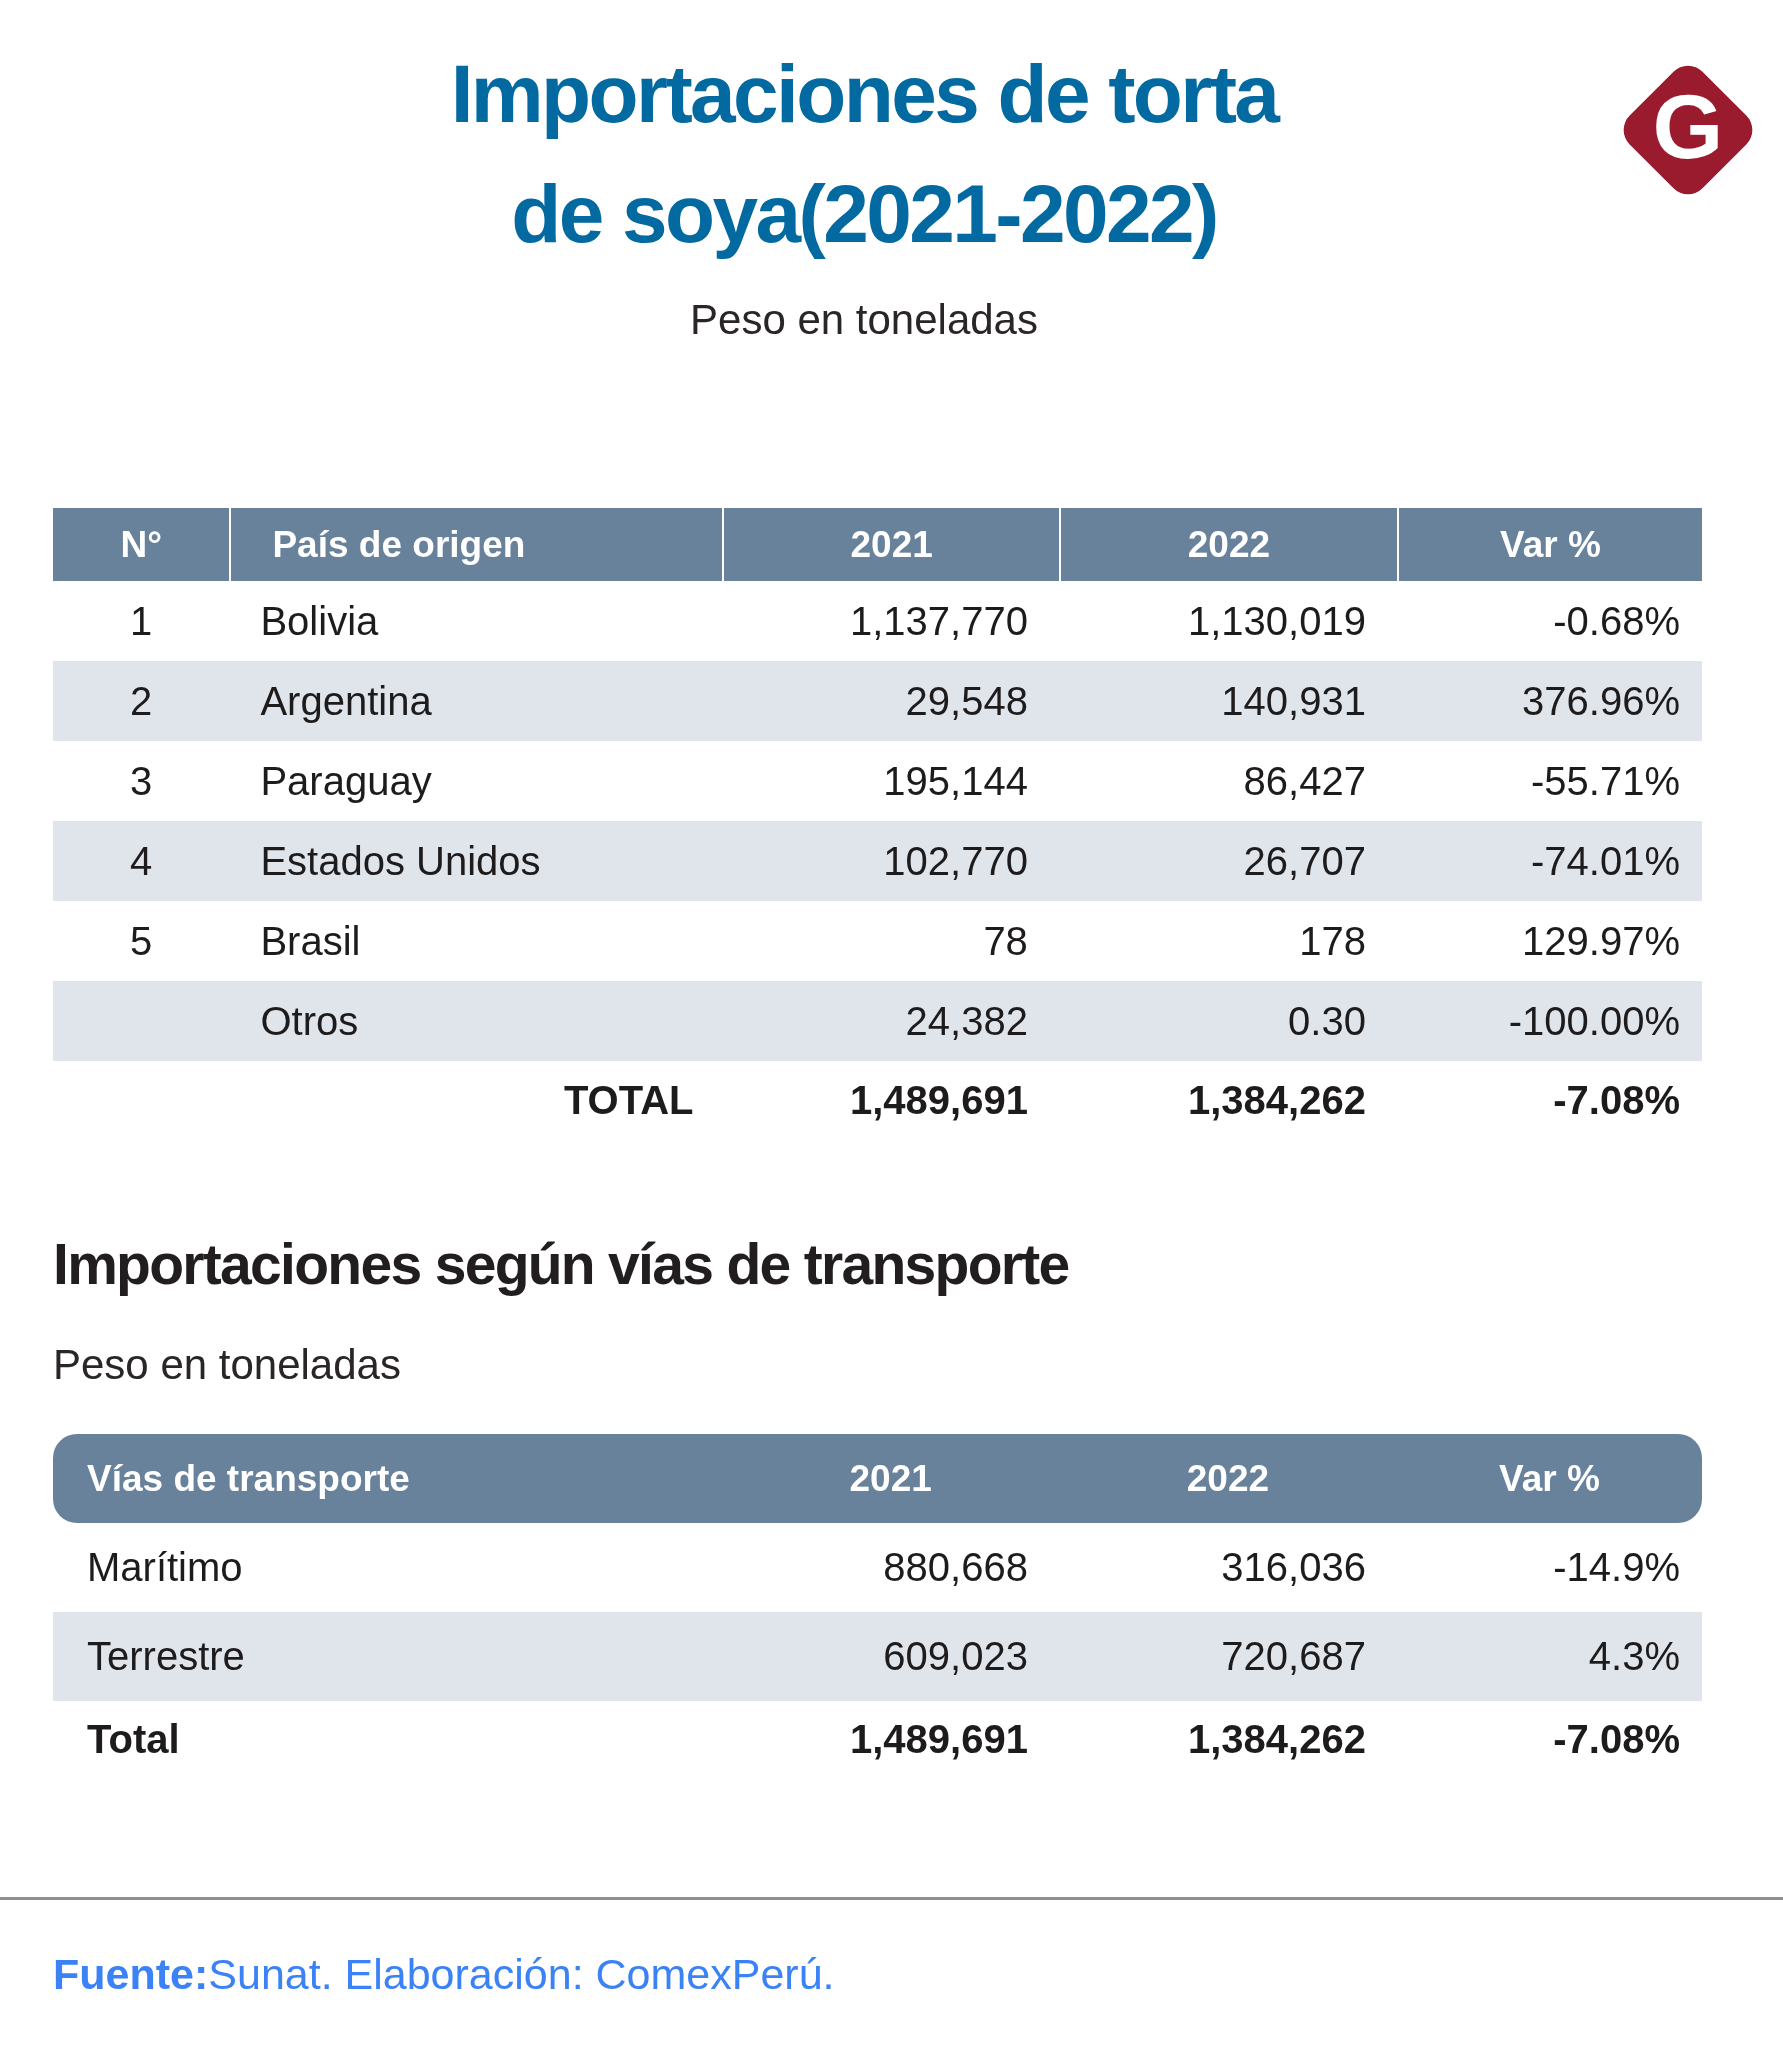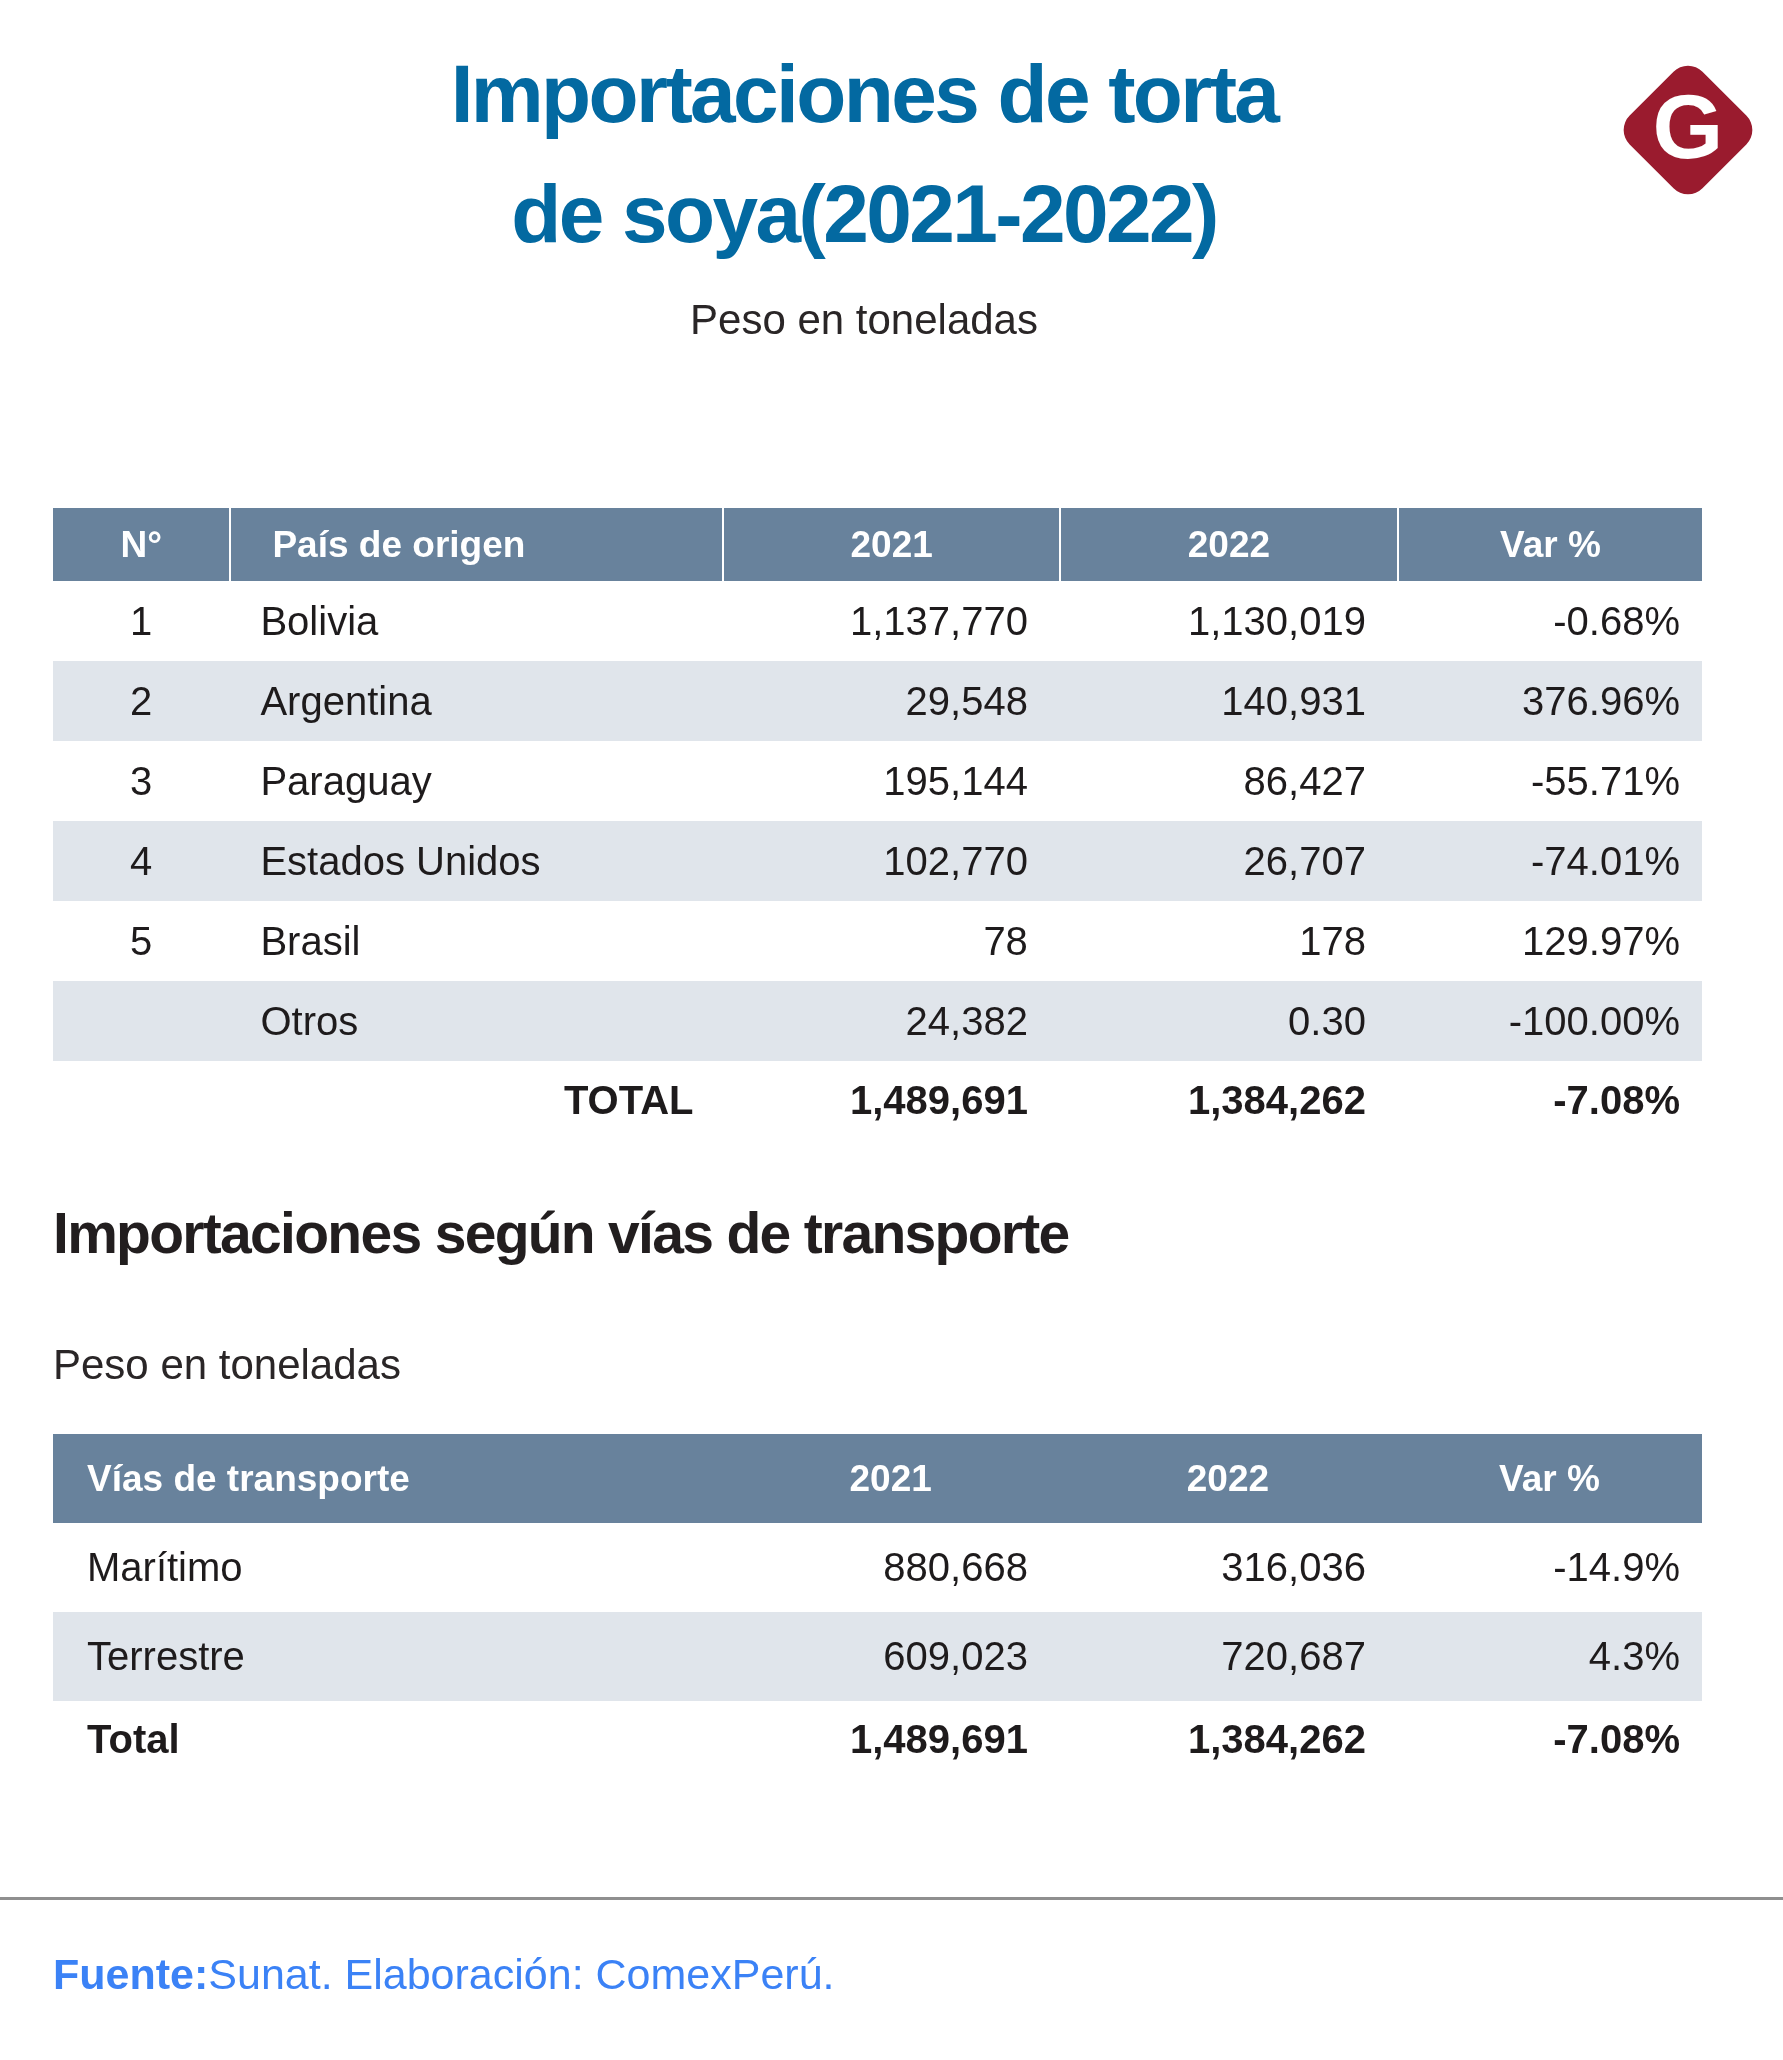--- a/index.html
+++ b/index.html
@@ -48,26 +48,26 @@
   .t1 .c5.num { padding-right:22px; }
   .t1 .thead .c { border-left:2.6px solid #ffffff; }
   .t1 .thead .c:first-child { border-left:none; }
   .t1 .thead .c2 { padding-left:41px; }
   .t1 .thead .c3, .t1 .thead .c4, .t1 .thead .c5 { justify-content:center; }
   .t1 .total .c2 { justify-content:flex-end; padding-right:29px; padding-left:0; }
 
   .r-gray { background:#e0e5eb; }
 
   
-  .section-title { position:absolute; left:53px; top:1200px; font-size:57px; font-weight:800; letter-spacing:-1.7px; color:#221e1f; }
+  .section-title { position:absolute; left:53px; top:1231px; font-size:57px; font-weight:800; letter-spacing:-1.7px; color:#221e1f; }
   .section-subtitle { position:absolute; left:53px; top:1341px; font-size:42px; color:#2a2627; }
 
   
   .t2 { top:1434px; }
-  .t2 .thead { height:89px; }
+  .t2 .thead { height:89px;border-radius:24px; }
   .t2 .tr { height:89px; }
   .t2 .total { height:77px; font-weight:700; }
   .t2 .cA { width:40.6%; padding-left:34px; }
   .t2 .c3 { width:20.4%; }
   .t2 .c4 { width:20.5%; }
   .t2 .c5 { width:18.5%; }
   .t2 .c3.num, .t2 .c4.num { padding-right:31px; }
   .t2 .c5.num { padding-right:22px; }
   .t2 .thead .c3, .t2 .thead .c4, .t2 .thead .c5 { justify-content:center; }
 

